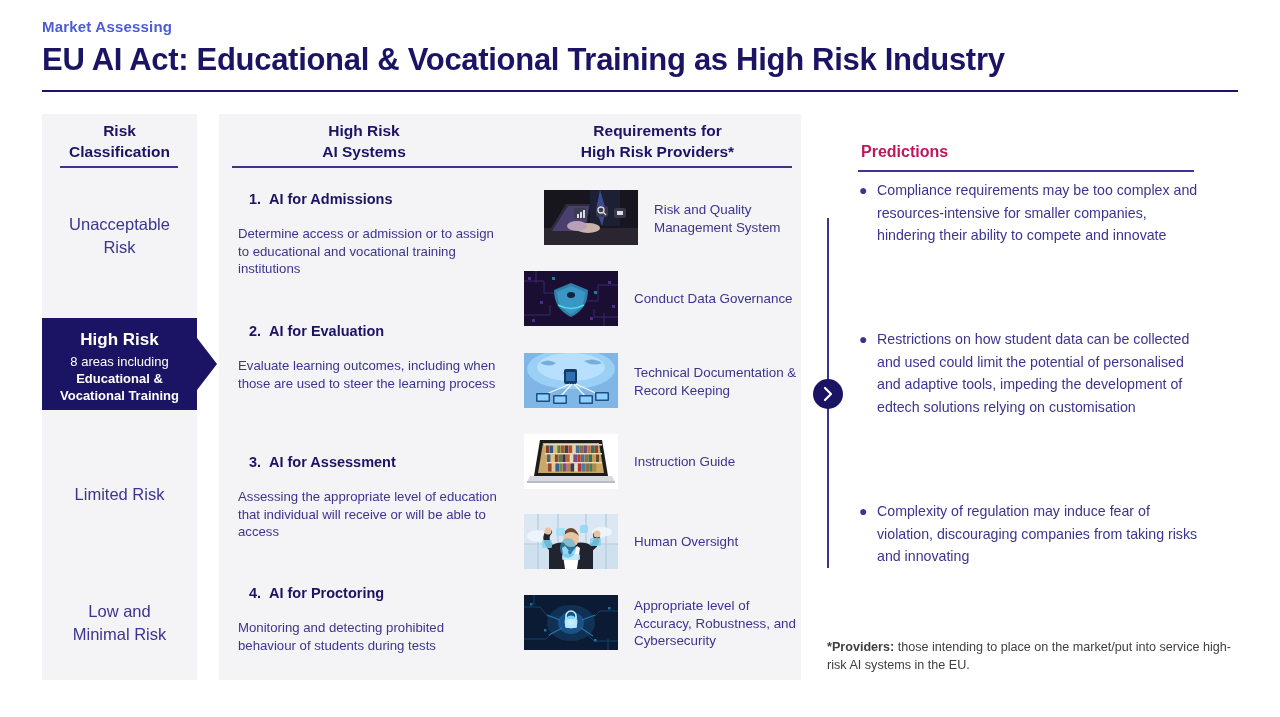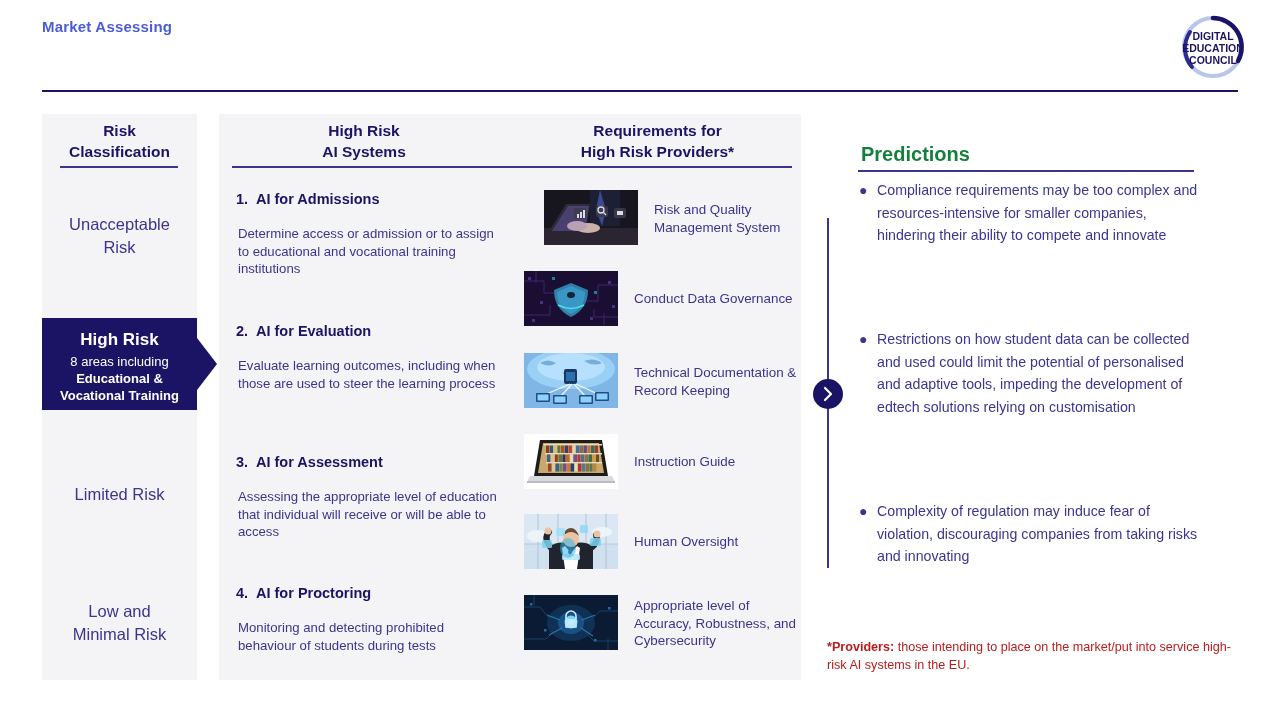--- a/index.html
+++ b/index.html
@@ -74,21 +74,21 @@
   .hr-arrow{
     position:absolute;left:197px;top:338px;
     width:0;height:0;
     border-top:26px solid transparent;
     border-bottom:26px solid transparent;
     border-left:20px solid #1b1464;
   }
 
   
   .sys-item{position:absolute;left:236px;width:262px;}
-  .sys-title{font-size:14.5px;font-weight:bold;color:#1b1464;line-height:19px;}
+  .sys-title{font-size:14.5px;font-weight:bold;color:#1b1464;line-height:19px;margin-left:13px;}
   .sys-title .num{display:inline-block;width:20px;}
   .sys-desc{
     font-size:13.2px;line-height:17.5px;color:#3b3590;margin-top:16px;
     padding-left:2px;
   }
   #sys-1{top:190px;}
   #sys-2{top:322px;}
   #sys-3{top:453px;}
   #sys-4{top:584px;}
 
@@ -106,62 +106,53 @@
   #req-1{top:190px;margin-left:20px;}
   #req-2{top:271px;}
   #req-3{top:353px;}
   #req-4{top:434px;}
   #req-5{top:514px;}
   #req-6{top:595px;}
 
   
   .pred-head{
     position:absolute;left:861px;top:143px;
-    font-size:20px;font-weight:bold;color:#15803d;
+    font-size:16px;font-weight:bold;color:#be185d;
   }
   #rule-pred{position:absolute;left:858px;top:170px;width:336px;height:2px;background:#3b3590;}
 
   .pred-spine{position:absolute;left:827px;top:218px;width:2px;height:350px;background:#3b3590;}
   .pred-chevron{
     position:absolute;left:813px;top:379px;width:30px;height:30px;border-radius:50%;
     background:#1b1464;
   }
   .pred-chevron svg{display:block;}
 
   .pred-item{position:absolute;left:859px;width:345px;font-size:14.2px;line-height:22.5px;color:#3b3590;}
   .pred-bullet{position:absolute;left:0;top:0;font-size:14px;color:#3b3590;line-height:22.5px;}
   .pred-text{display:block;padding-left:18px;}
   #pred-1{top:179px;}
   #pred-2{top:328px;}
   #pred-3{top:500px;}
 
   .footnote{
     position:absolute;left:827px;top:638px;width:410px;
-    font-size:12.6px;line-height:18px;color:#b91c1c;
+    font-size:12.6px;line-height:18px;color:#404040;
   }
   .footnote b{font-weight:bold;}
 </style>
 </head>
 <body>
 
 <div class="slide">
 
   <div class="eyebrow">Market Assessing</div>
+  <div class="title">EU AI Act: Educational &amp; Vocational Training as High Risk Industry</div>
   <div class="header-rule"></div>
 
-  <div class="logo">
-    <svg viewBox="0 0 66 66" width="66" height="66" xmlns="http://www.w3.org/2000/svg">
-      <circle cx="33" cy="33" r="29" fill="none" stroke="#b9c6e8" stroke-width="4"></circle>
-      <path d="M 33 4 A 29 29 0 0 1 58 47" fill="none" stroke="#1b1464" stroke-width="4.5" stroke-linecap="round"></path>
-      <path d="M 12 53 A 29 29 0 0 1 10 18" fill="none" stroke="#2b2a8d" stroke-width="4" stroke-linecap="round"></path>
-      <text x="33" y="26" text-anchor="middle" font-family="Liberation Sans, sans-serif" font-size="10.5" font-weight="bold" fill="#1b1464">DIGITAL</text>
-      <text x="33" y="38" text-anchor="middle" font-family="Liberation Sans, sans-serif" font-size="10.5" font-weight="bold" fill="#1b1464">EDUCATION</text>
-      <text x="33" y="50" text-anchor="middle" font-family="Liberation Sans, sans-serif" font-size="10.5" font-weight="bold" fill="#1b1464">COUNCIL</text>
-    </svg>
-  </div>
 
   <div class="panel" id="panel-risk"></div>
   <div class="panel" id="panel-systems"></div>
 
   <div class="col-head" id="head-risk">
     <span>Risk</span><br>
     <span>Classification</span>
   </div>
   <div class="head-rule" id="rule-risk"></div>
 

